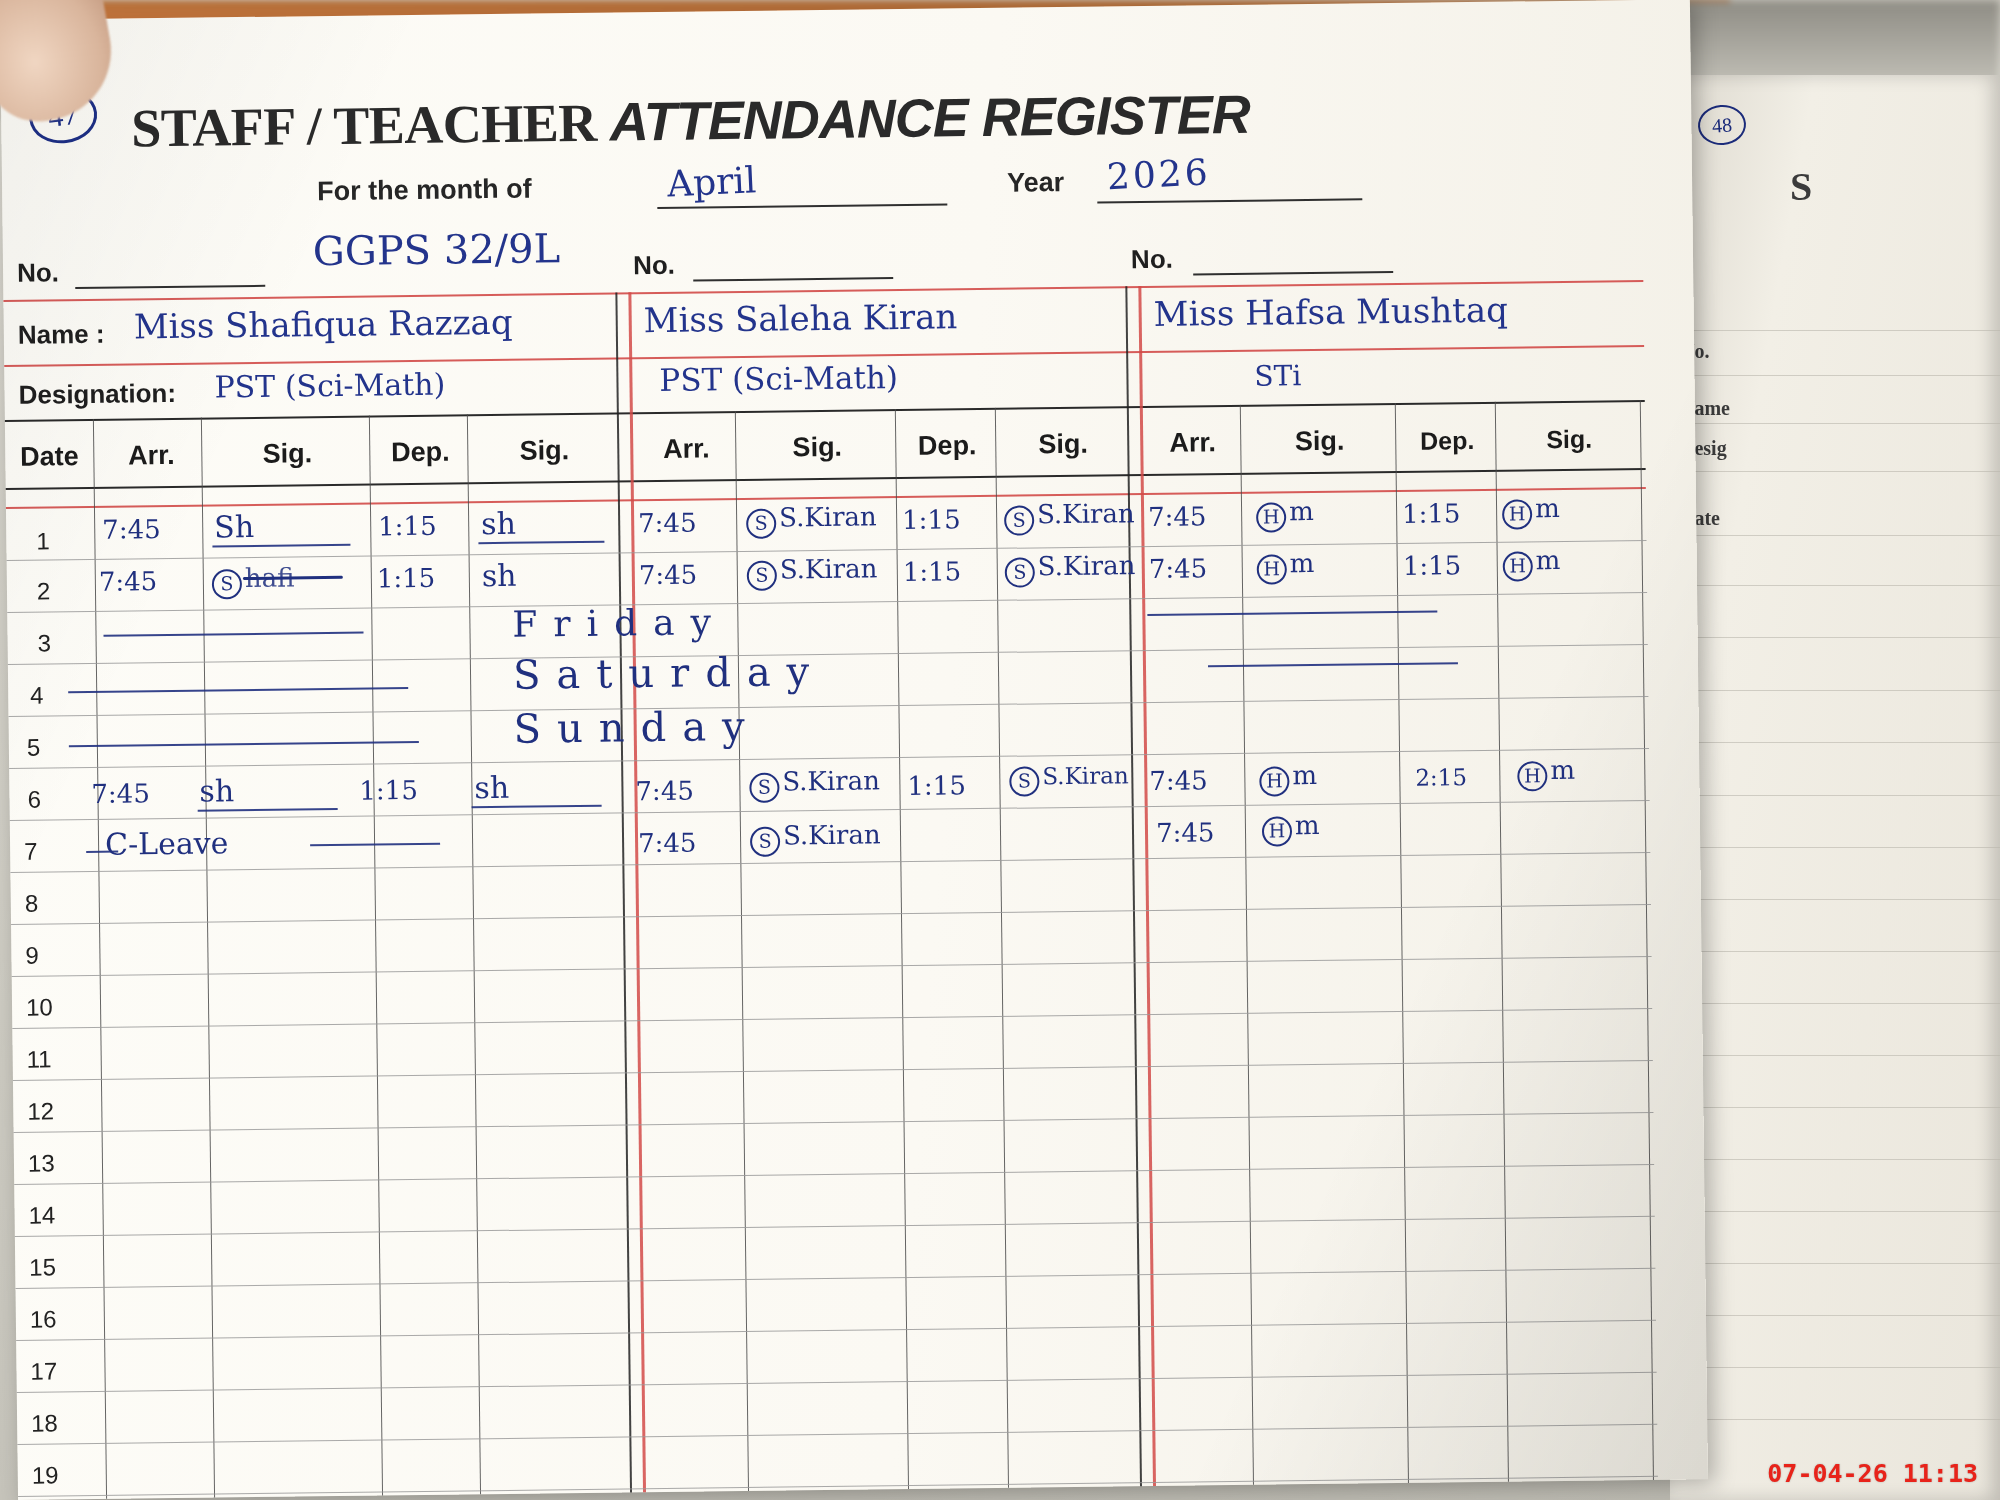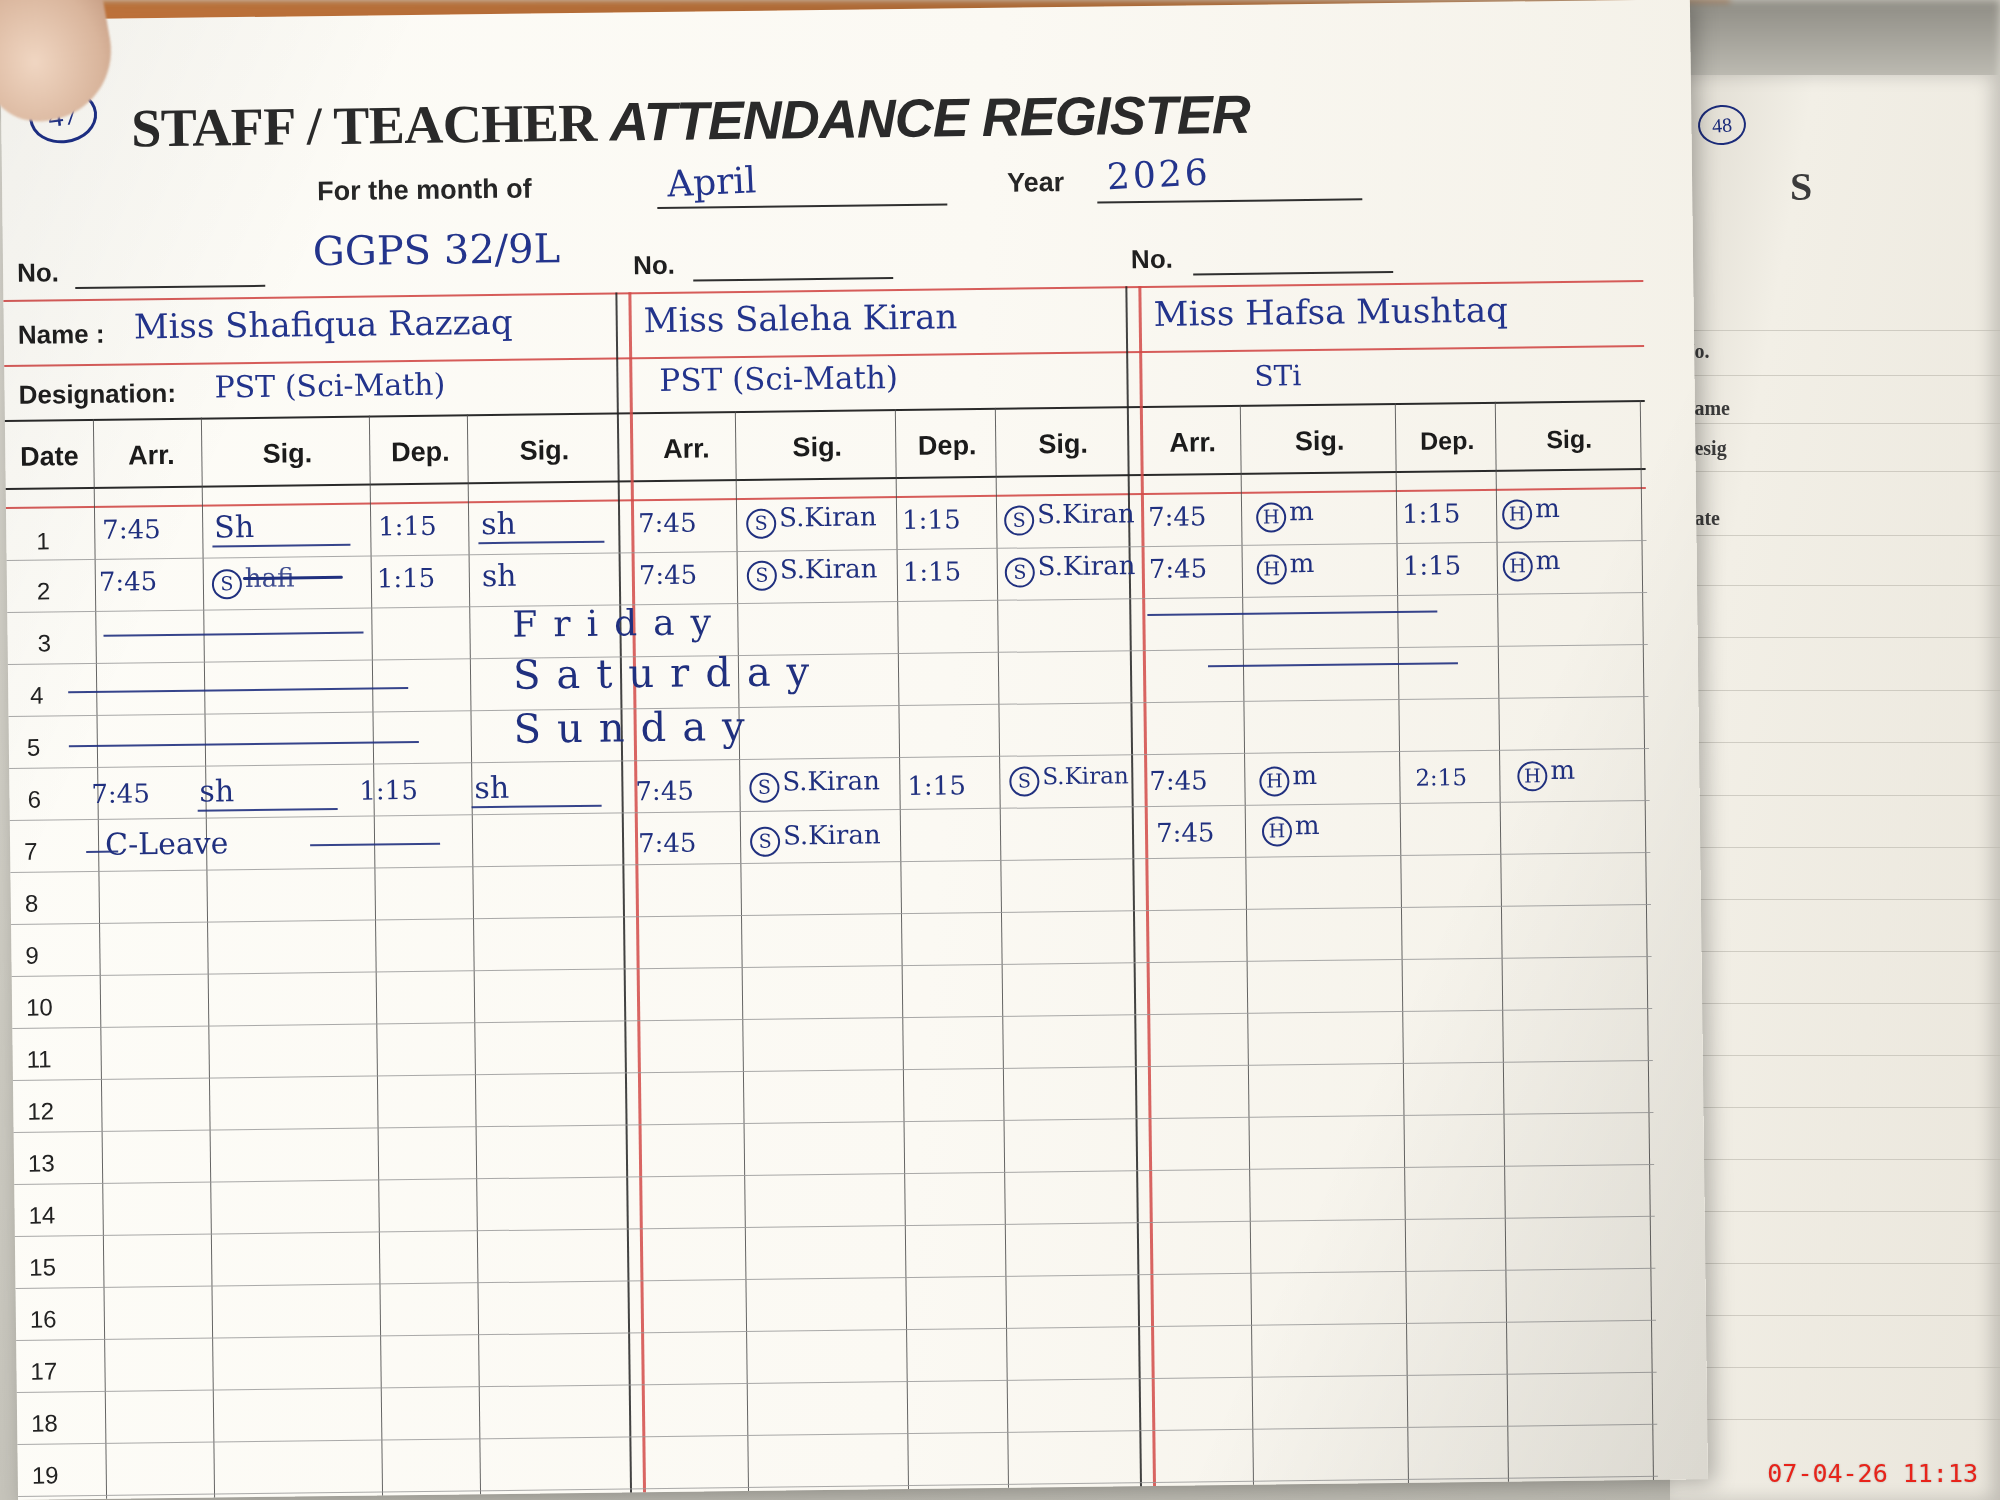--- a/index.html
+++ b/index.html
@@ -285,21 +285,21 @@
   }
 
   
   .timestamp {
     position: absolute;
     right: 22px;
     bottom: 12px;
     color: #e8231a;
     font-family: "DejaVu Sans Mono", monospace;
     font-size: 25px;
-    font-weight: 400;
+    font-weight: 700;
     z-index: 40;
     text-shadow: 0 0 2px rgba(0,0,0,.25);
   }
 </style>
 </head>
 <body>
 
 <div id="scene">
 
   <div class="bg-top"></div>

